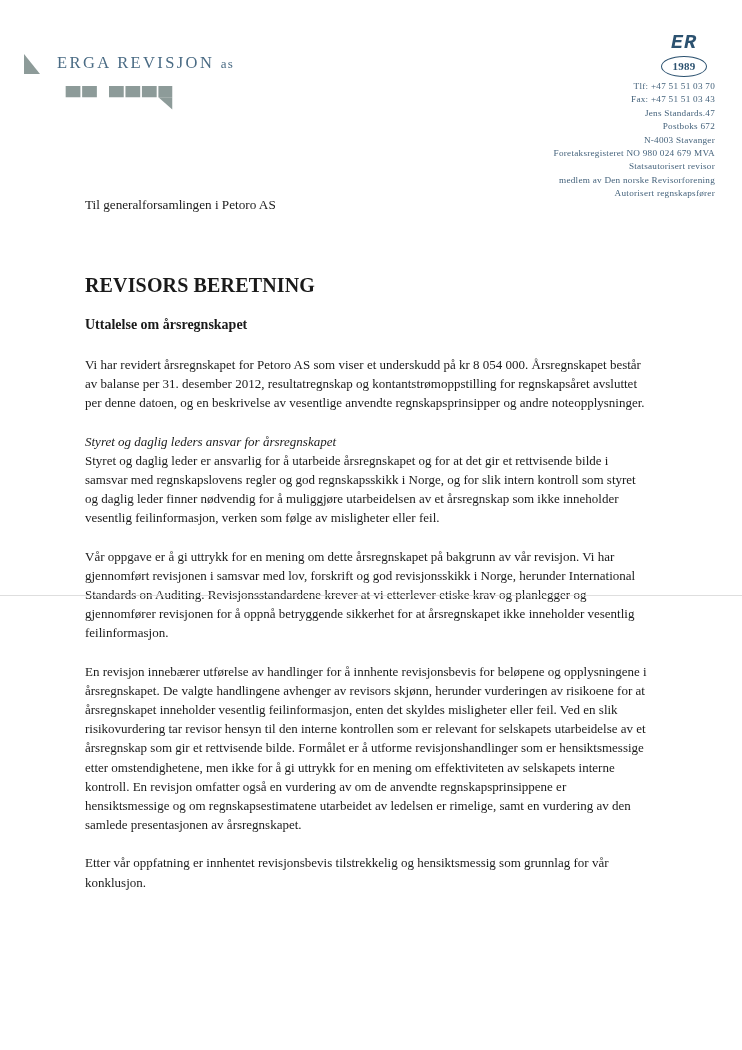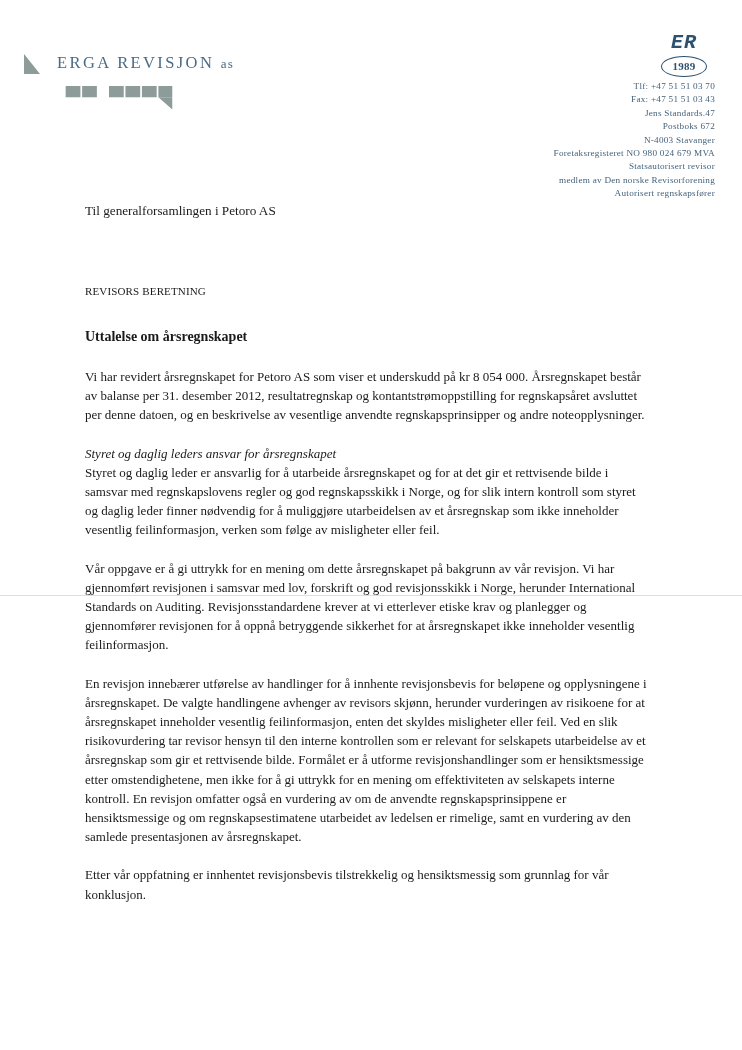--- a/index.html
+++ b/index.html
@@ -120,34 +120,34 @@
     font-size: 9.2px;
     line-height: 13.4px;
     letter-spacing: 0.25px;
   }
   .contact-line { white-space: nowrap; }
 
   
   .doc-body {
     position: absolute;
     left: 85px;
-    top: 202px;
+    top: 196px;
     width: 563px;
   }
 
   .addressee {
     font-size: 13.2px;
     line-height: 17px;
     margin: 0 0 63px 0;
   }
 
   h1.doc-title {
-    font-size: 11px;
-    font-weight: normal;
-    margin: 0 0 28px 0;
+    font-size: 20px;
+    font-weight: bold;
+    margin: 0 0 22px 0;
     letter-spacing: 0.15px;
     line-height: 18px;
   }
 
   h2.doc-subtitle {
     font-size: 14px;
     font-weight: bold;
     margin: 0 0 21px 0;
     line-height: 18px;
   }

